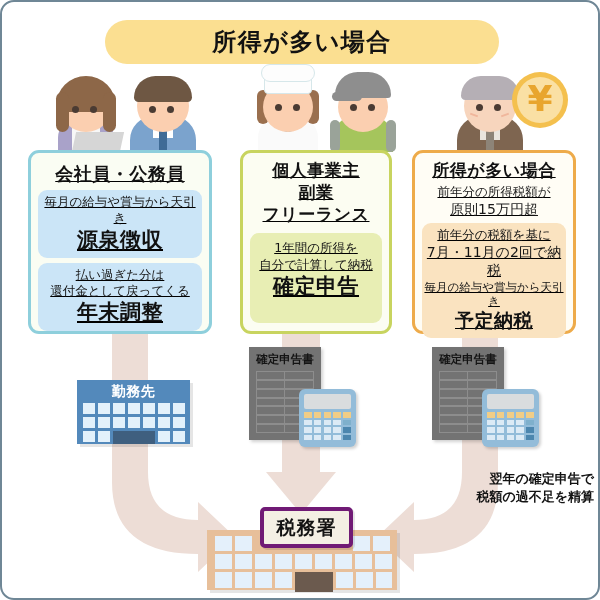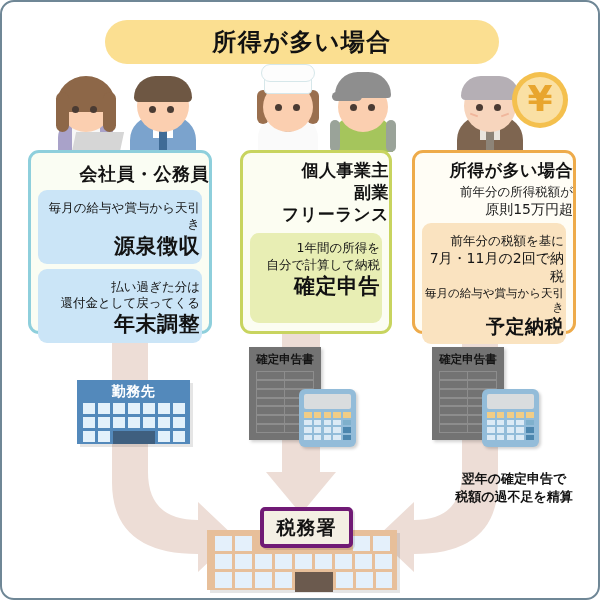--- a/index.html
+++ b/index.html
@@ -31,35 +31,36 @@
   .people{position:absolute;left:0;top:66px;width:600px;height:84px;}
   .person{position:absolute;bottom:0;}
   .head{position:absolute;border-radius:50%;}
   .eye{position:absolute;width:7px;height:7px;border-radius:50%;background:#4a3b33;}
 
   
   .cat{
     position:absolute;box-sizing:border-box;
     border-radius:11px;
     background:#fbfdf4;
-    text-align:right;
+    text-align:center;
+    text-decoration:underline;
   }
   .cat.blue{left:26px;top:148px;width:184px;height:184px;border:3px solid #8ecfdc;background:#fafdf3;}
   .cat.green{left:238px;top:148px;width:152px;height:184px;border:3px solid #c8d45f;background:#fcfdf2;}
   .cat.orange{left:410px;top:148px;width:164px;height:184px;border:3px solid #eeab4a;background:#fffdf5;}
 
   .cat-head{
     font-size:18px;font-weight:bold;color:#121212;
     line-height:1.28;padding-top:9px;letter-spacing:.5px;
   }
   .cat-head.small{font-size:17px;padding-top:7px;}
   .cat-sub{font-size:12.5px;color:#1a1a1a;line-height:1.25;padding-top:2px;}
 
   .inner{
-    margin:5px 7px 0 7px;border-radius:9px;padding:10px 2px 5px 2px;
+    margin:5px 7px 0 7px;border-radius:9px;padding:4px 2px 5px 2px;
   }
   .inner.blue{background:#cbe5f7;}
   .inner.green{background:#e8eeb4;}
   .inner.orange{background:#fae3c0;}
   .inner .line{font-size:12.5px;color:#141414;line-height:1.3;}
   .inner .line.tiny{font-size:11.5px;}
   .inner .big{font-size:21px;font-weight:bold;color:#121212;line-height:1.25;letter-spacing:.5px;}
   .inner .big.sm{font-size:19px;}
 
   
@@ -357,21 +358,21 @@
         <div class="ck" style="left:39.2px;top:15.2px;background:#4c86ae;"></div>
         <div class="ck" style="left:0;top:22.8px;background:#dceaf5;"></div>
         <div class="ck" style="left:9.8px;top:22.8px;background:#dceaf5;"></div>
         <div class="ck" style="left:19.6px;top:22.8px;background:#dceaf5;"></div>
         <div class="ck" style="left:29.4px;top:22.8px;background:#dceaf5;"></div>
         <div class="ck" style="left:39.2px;top:22.8px;background:#4c86ae;"></div>
       </div>
     </div>
   </div>
 
-  <div class="note" style="left:432px;top:468px;width:160px;">
+  <div class="note" style="left:432px;top:468px;width:160px;text-align:right;">
     <div>翌年の確定申告で</div>
     <div>税額の過不足を精算</div>
   </div>
 
   <div class="bld taxoffice">
     <div class="tw" style="left:8px;top:6px;width:17px;height:15px;"></div>
     <div class="tw" style="left:28px;top:6px;width:17px;height:15px;"></div>
     <div class="tw" style="left:146px;top:6px;width:17px;height:15px;"></div>
     <div class="tw" style="left:166px;top:6px;width:17px;height:15px;"></div>
 

